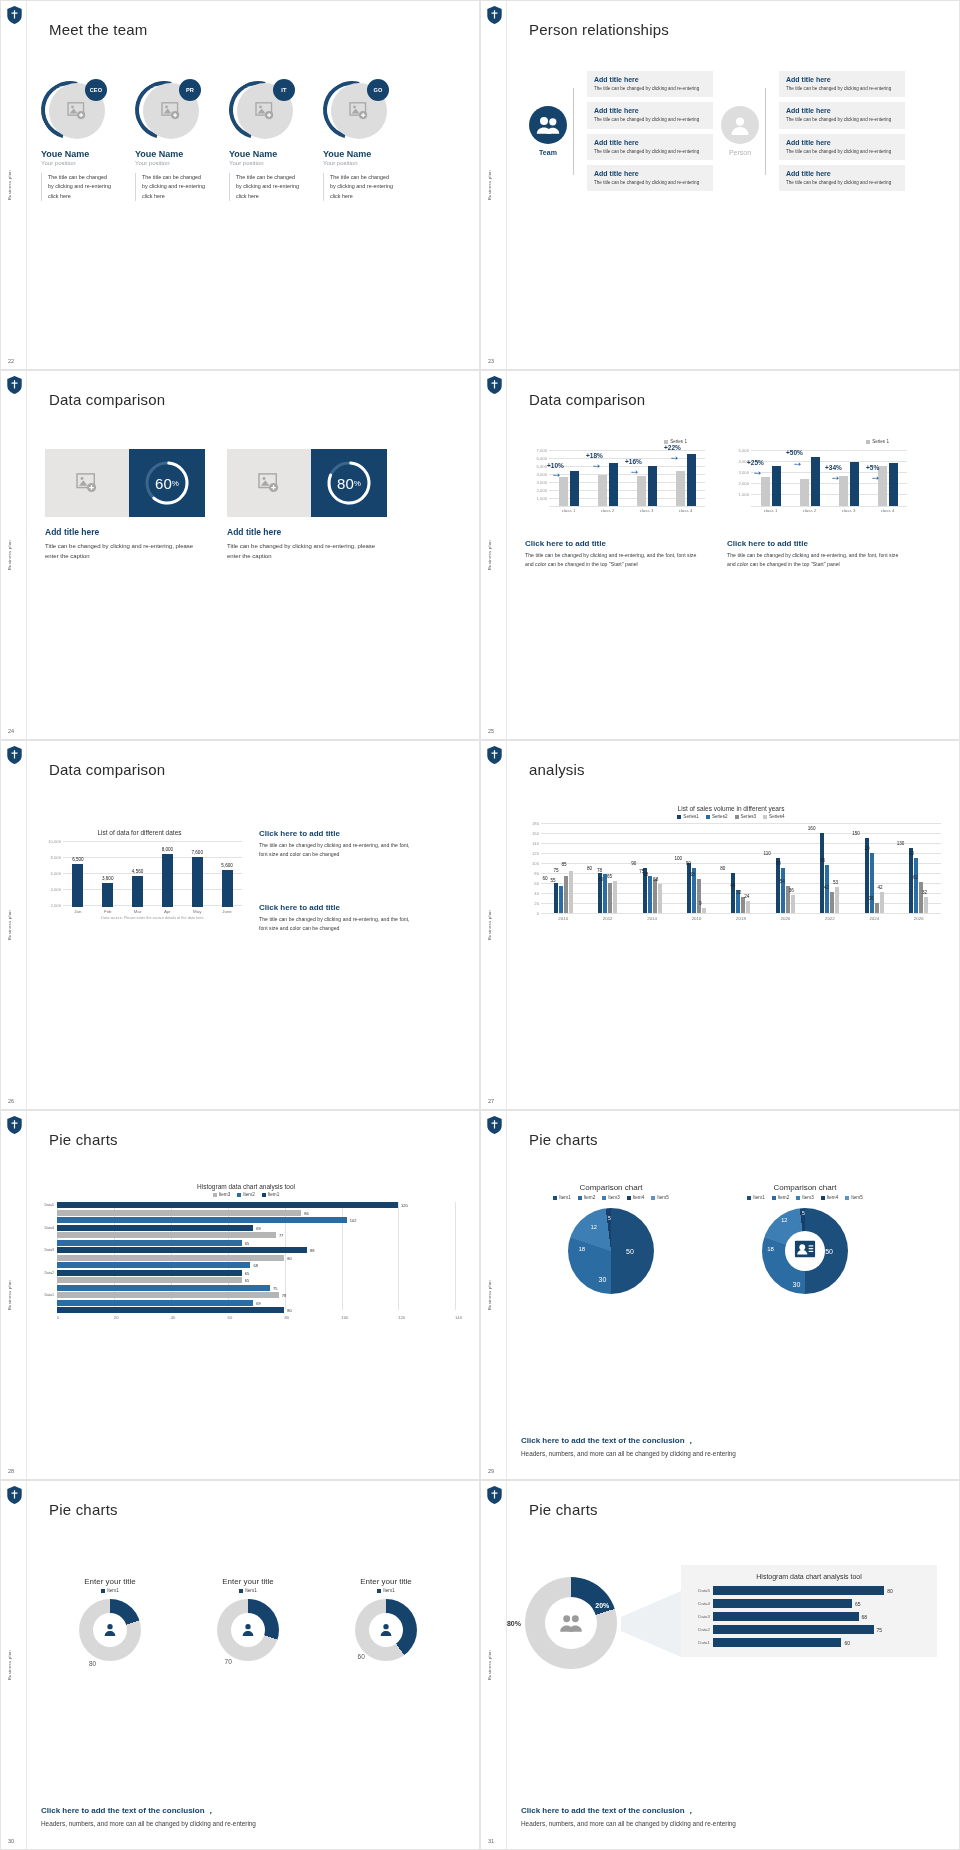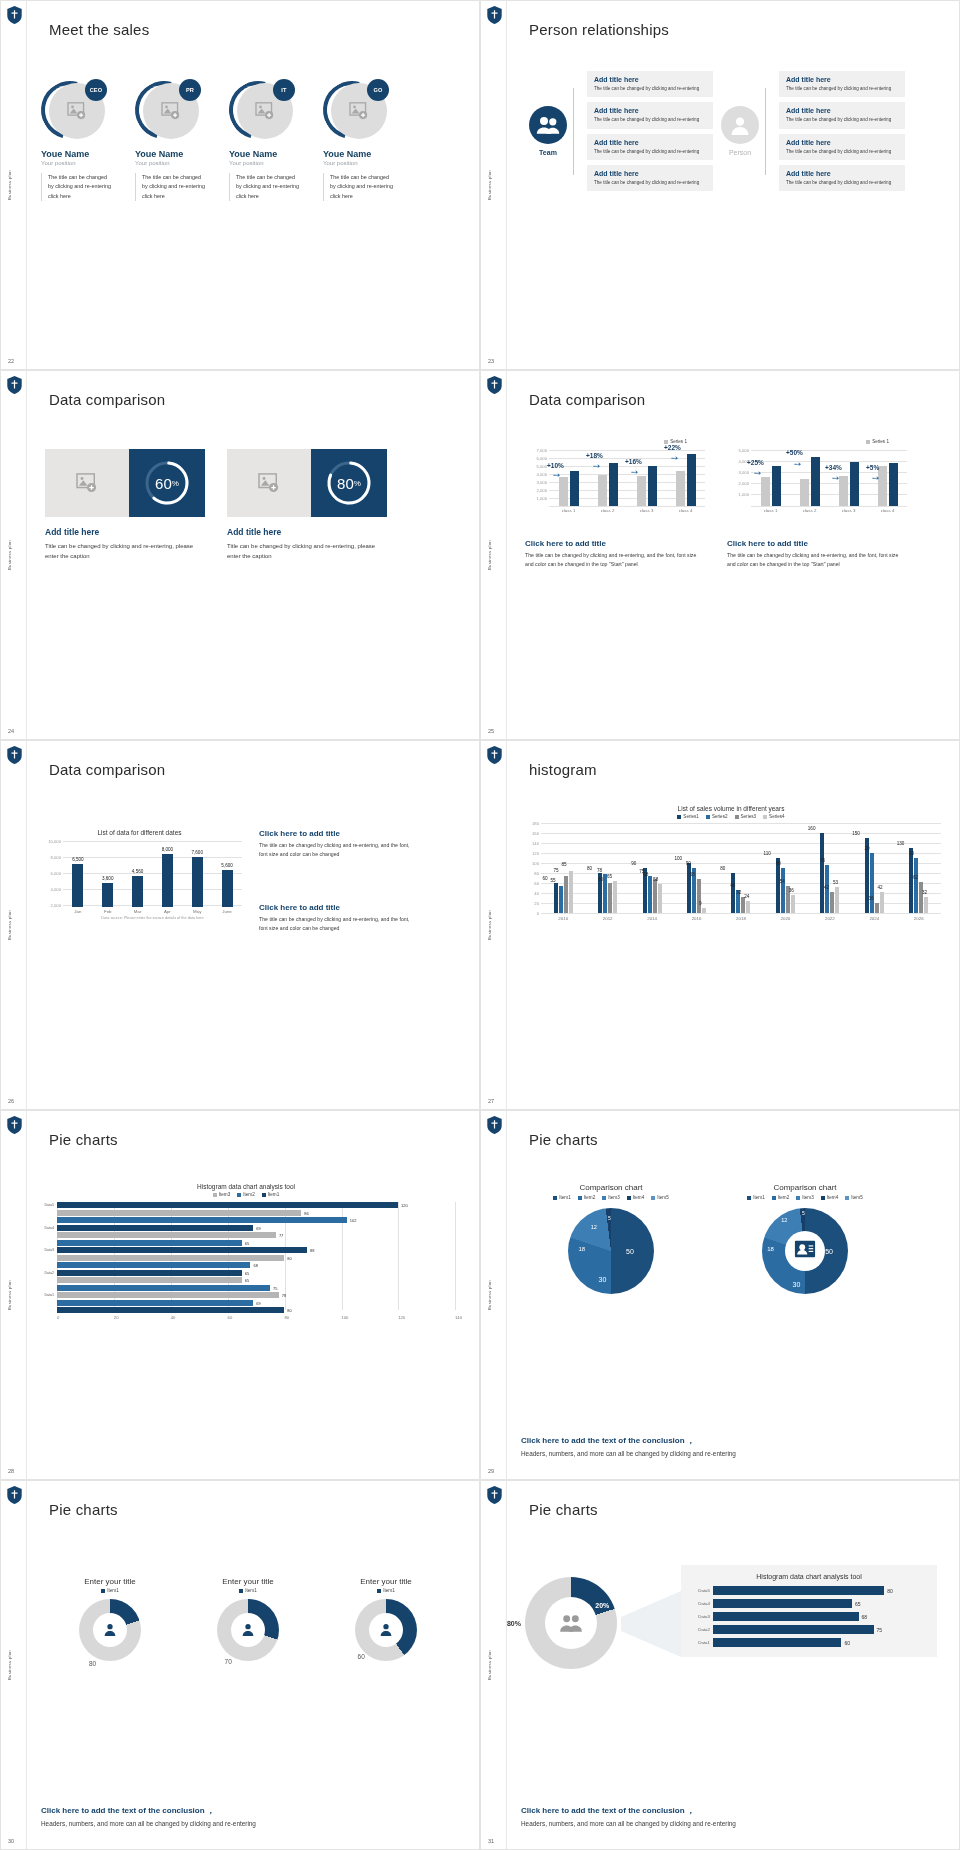--- a/index.html
+++ b/index.html
@@ -116,21 +116,21 @@
 
   <div class="slide">
     <div class="rail">
       <svg class="shield" viewBox="0 0 24 30">
           <path d="M12 0 L24 5 V16 C24 24 18 28 12 30 C6 28 0 24 0 16 V5 Z" fill="#15436c"></path>
           <path d="M11 7h2v4h4v2h-4v8h-2v-8H7v-2h4z" fill="#fff"></path>
         </svg>
       <div class="rail-text">Business plan</div>
       <div class="pagenum">22</div>
     </div>
-    <div class="title">Meet the sales</div>
+    <div class="title">Meet the team</div>
 
     <div class="team-row">
       <div class="member">
         <div class="avatar-wrap">
           <div class="ring"></div>
           <div class="avatar">
             <svg width="20" height="18" viewBox="0 0 24 22">
                 <rect x="1" y="1" width="19" height="15" fill="none" stroke="#a8a8a8" stroke-width="1.6"></rect>
                 <circle cx="6.5" cy="6" r="1.6" fill="#a8a8a8"></circle>
                 <path d="M3 14l5-6 4.5 6z" fill="#a8a8a8"></path>
@@ -574,21 +574,21 @@
 
   <div class="slide">
     <div class="rail">
       <svg class="shield" viewBox="0 0 24 30">
           <path d="M12 0 L24 5 V16 C24 24 18 28 12 30 C6 28 0 24 0 16 V5 Z" fill="#15436c"></path>
           <path d="M11 7h2v4h4v2h-4v8h-2v-8H7v-2h4z" fill="#fff"></path>
         </svg>
       <div class="rail-text">Business plan</div>
       <div class="pagenum">27</div>
     </div>
-    <div class="title">histogram</div>
+    <div class="title">analysis</div>
 
     <div class="chartbox" style="left:40px; top:64px; right:18px;">
       <div class="c-title">List of sales volume in different years</div>
       <div class="legend">
         <span class="legend-item">
             <i class="swatch" style="background:#15436c"></i>
             <span>Series1</span>
           </span>
         <span class="legend-item">
             <i class="swatch" style="background:#2b6ca3"></i>

